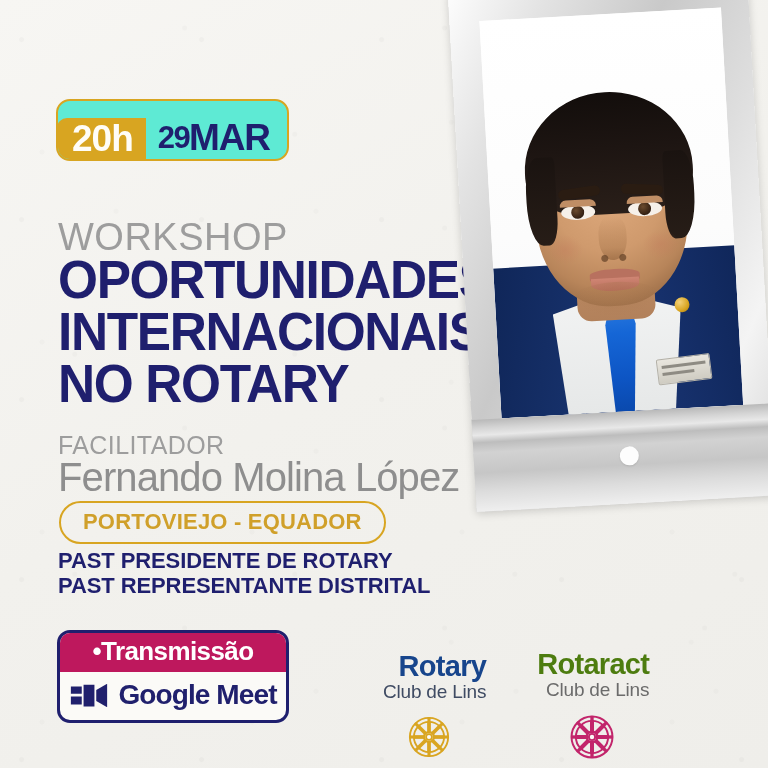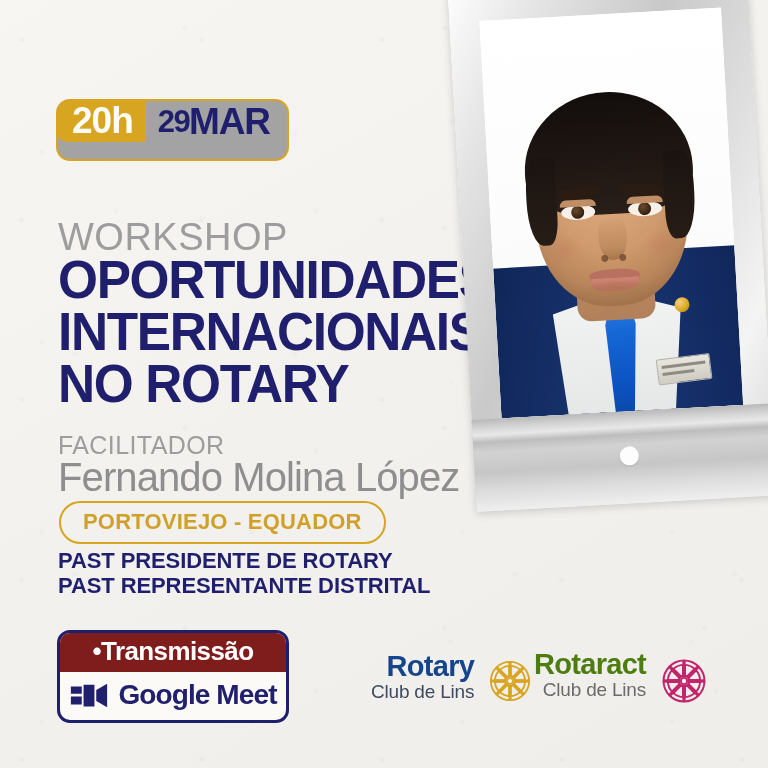--- a/index.html
+++ b/index.html
@@ -31,25 +31,25 @@
       linear-gradient(150deg,#f7f6f3 0%,#f2f1ed 48%,#efeeea 100%);
     background-size:180px 180px,220px 220px,260px 200px,200px 240px,240px 260px,210px 190px,100% 100%;
     pointer-events:none;
   }
 
   .layer{ position:absolute; z-index:2; }
 
   
   #date-badge{
     left:56px; top:99px;
-    display:flex; align-items:flex-start;
+    display:flex; align-items:flex-end;
     height:62px;
     border:2.5px solid #d8a521;
     border-radius:14px;
-    background:#a3a3a3;
+    background:#5eead4;
     overflow:hidden;
   }
   #date-hour{
     background:#d8a521;
     color:#fffdf7;
     font-weight:700;
     font-size:37px;
     letter-spacing:-1px;
     display:flex; align-items:center;
     padding:0 13px 0 15px;
@@ -127,21 +127,21 @@
   
   #transmission-box{
     left:57px; top:630px;
     width:232px;
     border:3px solid #1f1f6e;
     border-radius:13px;
     background:#fbfaf7;
     overflow:hidden;
   }
   #transmission-title{
-    background:#7f1d1d;
+    background:#be185d;
     color:#ffffff;
     font-size:26px;
     font-weight:600;
     letter-spacing:-.6px;
     text-align:center;
     padding:3px 0 5px;
   }
   #meet-row{
     display:flex; align-items:center; justify-content:center;
     gap:9px;
@@ -149,26 +149,26 @@
   }
   #meet-icon{ width:40px; height:29px; flex:none; }
   #meet-label{
     color:#20206d;
     font-size:28px;
     font-weight:700;
     letter-spacing:-.9px;
   }
 
   
-  .club-logo{ display:flex; align-items:flex-start; gap:7px; }
+  .club-logo{ display:flex; align-items:center; gap:7px;flex-direction:column; }
   #rotary-logo{  left:371px; top:652px; }
   #rotaract-logo{ left:534px; top:650px; }
   .club-text{ text-align:right; line-height:1.02; }
   .club-name{ font-size:29px; font-weight:700; letter-spacing:-.7px; }
-  .club-sub{ font-size:19px; font-weight:400; letter-spacing:-.2px; }
+  .club-sub{ font-size:19px; font-weight:400; letter-spacing:-.2px;margin-left:12px; }
   #rotary-name{ color:#17458c; }
   #rotary-sub { color:#3f4b63; }
   #rotaract-name{ color:#4d7c0f; }
   #rotaract-sub { color:#6b6b6b; }
   .wheel{ width:58px; height:58px; flex:none; }
   #rotaract-logo .wheel{ width:62px; height:62px; }
 
   
   #photo-frame{
     left:462px; top:-16px;

